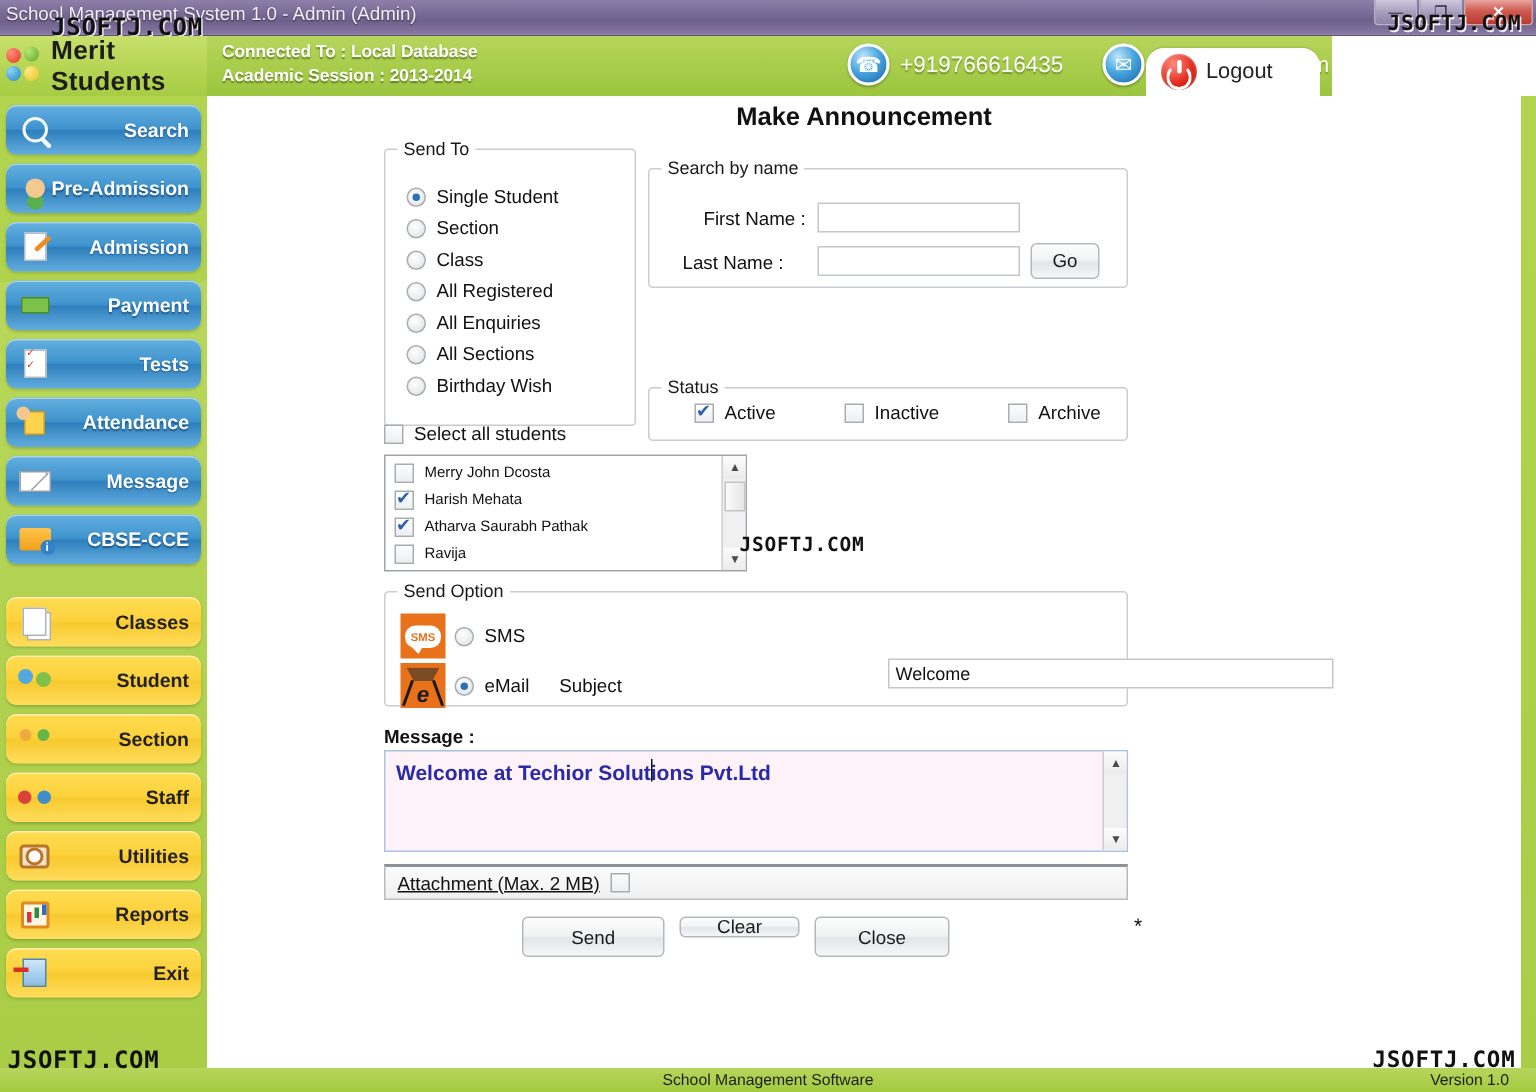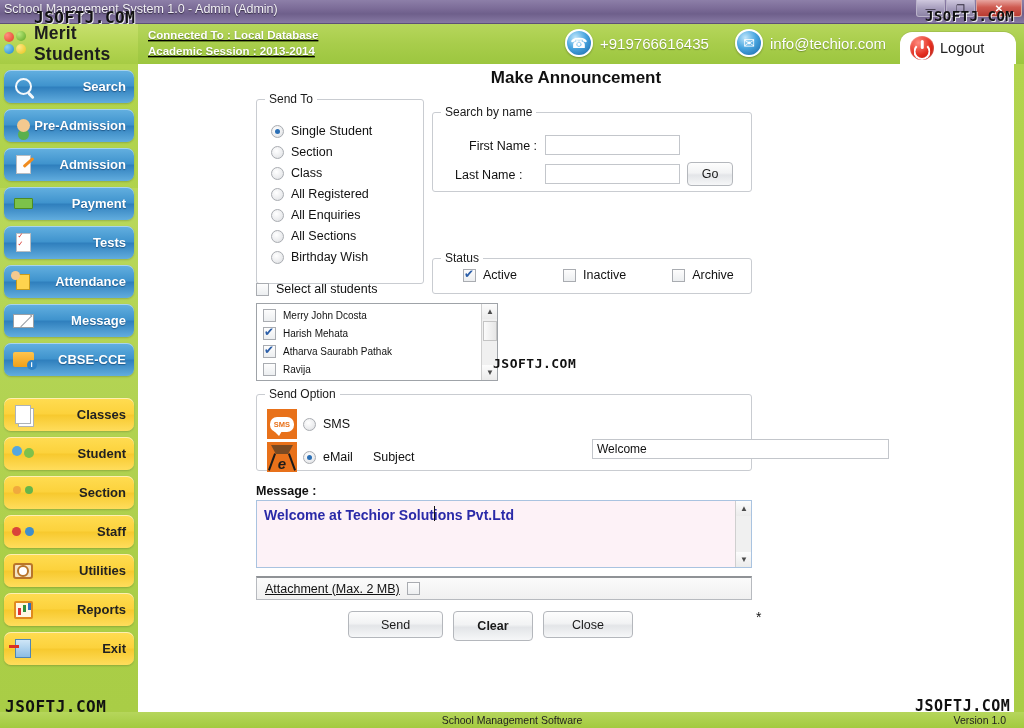--- a/index.html
+++ b/index.html
@@ -60,21 +60,21 @@
   }
   .wm.shadow { text-shadow: 1px 1px 0 rgba(255,255,255,.85); }
   .wm1 { left: 34px; top: 8px;  font-size: 16px; }
   .wm2 { left: 925px; top: 8px; font-size: 14px; }
   .wm3 { left: 493px; top: 356px; font-size: 13px; }
   .wm4 { left: 5px;  top: 697px; font-size: 16px; }
   .wm5 { left: 915px; top: 697px; font-size: 15px; }
 
   
   .header {
-    position: absolute; left: 0; top: 24px; width: 1024px; height: 40px;
+    position: absolute; left: 0; top: 24px; width: 888px; height: 40px;
     background: linear-gradient(180deg,#b6d65c 0%, #a8cd4b 50%, #9cc63f 100%);
   }
   .logo-block {
     position: absolute; left: 0; top: 0; width: 138px; height: 40px;
     background: linear-gradient(180deg,#c7e06d 0%, #b3d451 60%, #a6cc44 100%);
     display: flex; align-items: center;
   }
   .logo-dots {
     position: relative; width: 26px; height: 26px; margin-left: 4px; flex: none;
   }
@@ -82,21 +82,21 @@
     position: absolute; width: 10px; height: 10px; border-radius: 50%; display:block;
   }
   .logo-dots i:nth-child(1){ left:0;  top:1px;  background: radial-gradient(circle at 30% 30%, #ff8f80, #e23c22); }
   .logo-dots i:nth-child(2){ left:12px;top:0;   background: radial-gradient(circle at 30% 30%, #b9e87a, #5ea522); }
   .logo-dots i:nth-child(3){ left:0;  top:13px; background: radial-gradient(circle at 30% 30%, #8ed3f5, #1f86c8); }
   .logo-dots i:nth-child(4){ left:12px;top:13px;background: radial-gradient(circle at 30% 30%, #ffe887, #e8c41c); }
   .logo-text {
     font-size: 17.5px; font-weight: bold; color: #1d1d1d; margin-left: 4px;
     letter-spacing: .2px;
   }
-  .conn-block { position: absolute; left: 148px; top: 3px; text-decoration: underline; }
+  .conn-block { position: absolute; left: 148px; top: 3px; }
   .conn-line {
     font-size: 11.5px; font-weight: bold; color: #ffffff;
     text-shadow: 0 1px 1px rgba(70,95,20,.7);
     line-height: 16px; white-space: nowrap;
   }
   .contact {
     position: absolute; top: 5px; display: flex; align-items: center; gap: 7px;
   }
   .contact.phone { left: 565px; }
   .contact.mail  { left: 735px; }
@@ -648,21 +648,21 @@
     </div>
     <div class="asterisk" style="left:618px;top:545px;">*</div>
 
     <div class="attachbar" style="left:118px;top:512px;width:496px;height:24px;">
       <span>Attachment (Max. 2 MB)</span>
       <span class="check"></span>
     </div>
 
     <div style="position:absolute;left:210px;top:547px;display:flex;gap:10px;">
       <div class="btn3d" style="width:95px;height:27px;">Send</div>
-      <div class="btn3d" style="width:80px;height:30px;font-weight:bold;">Clear</div>
+      <div class="btn3d" style="width:80px;height:14px;">Clear</div>
       <div class="btn3d" style="width:90px;height:27px;">Close</div>
     </div>
   </div>
 
   <div class="right-green"></div>
 
   <div class="footer">
     <div class="f-center">School Management Software</div>
     <div class="f-right">Version 1.0</div>
   </div>

